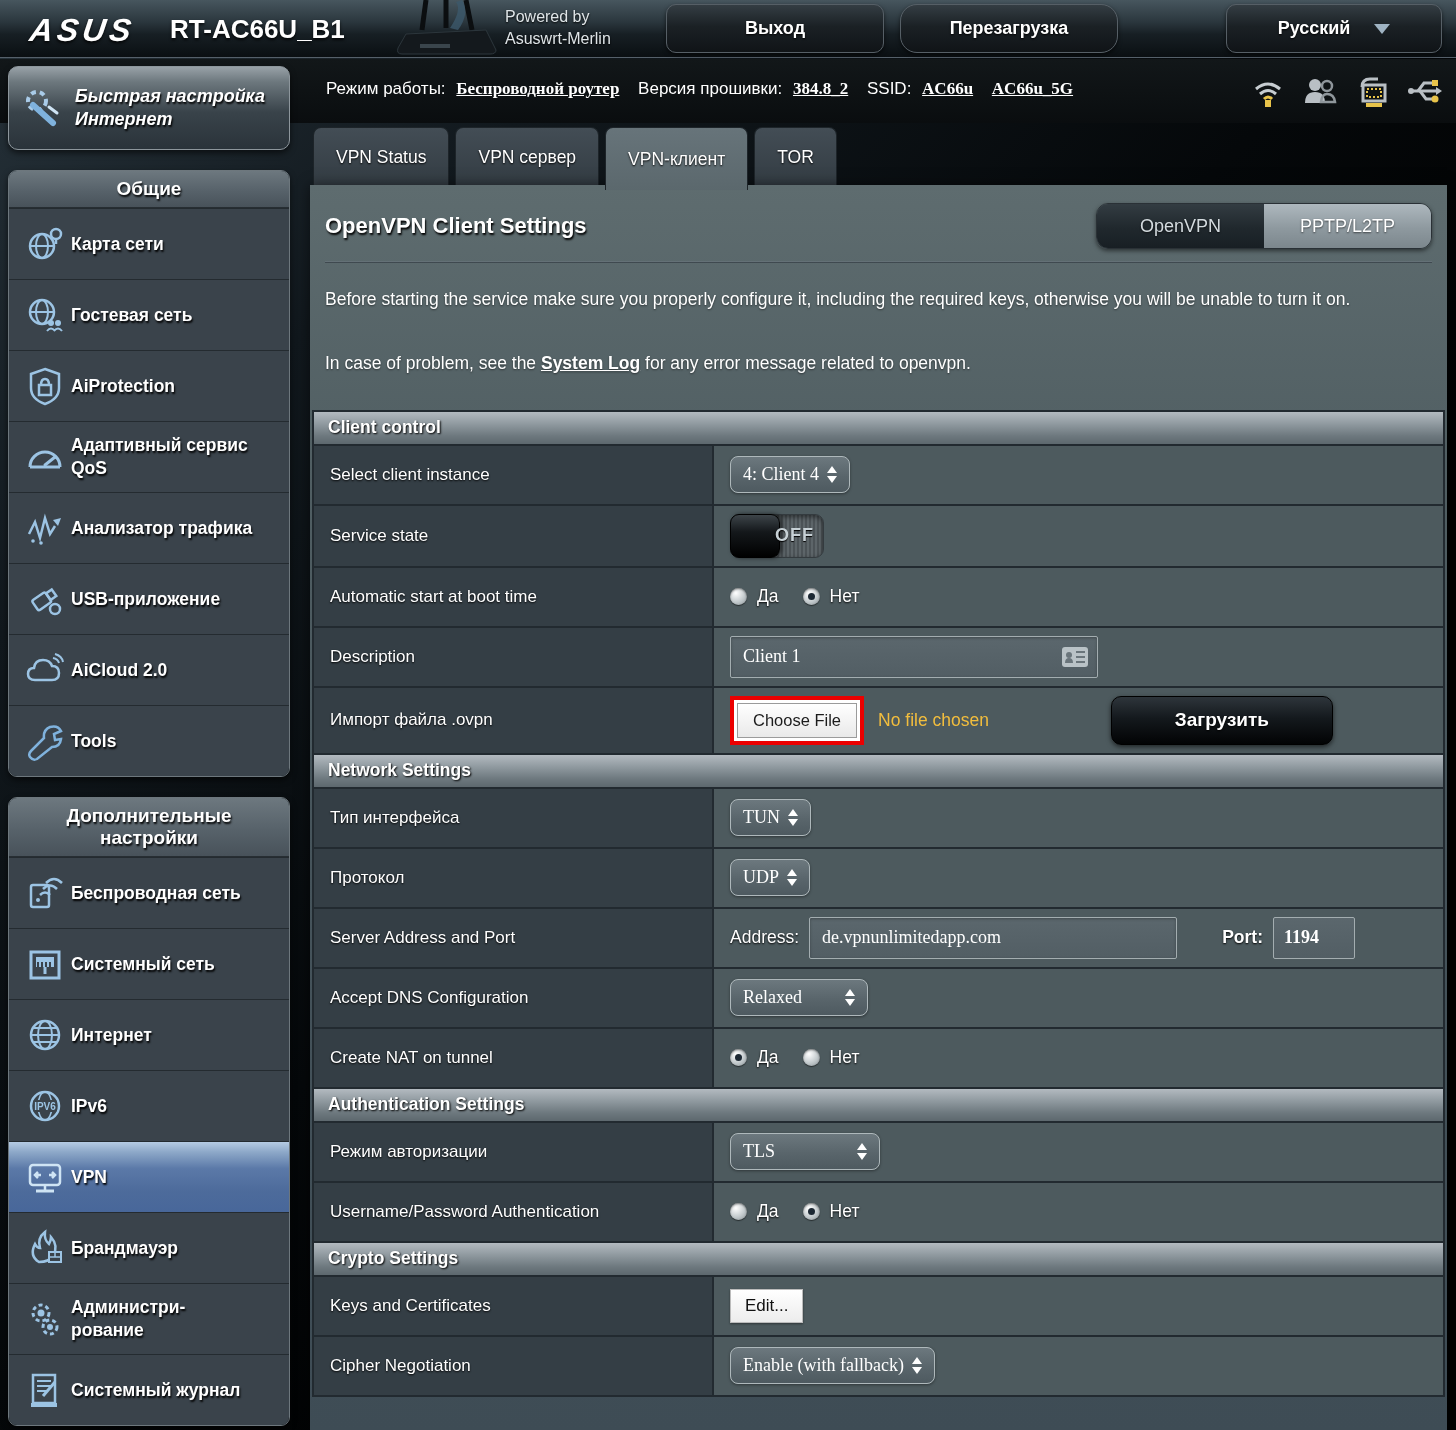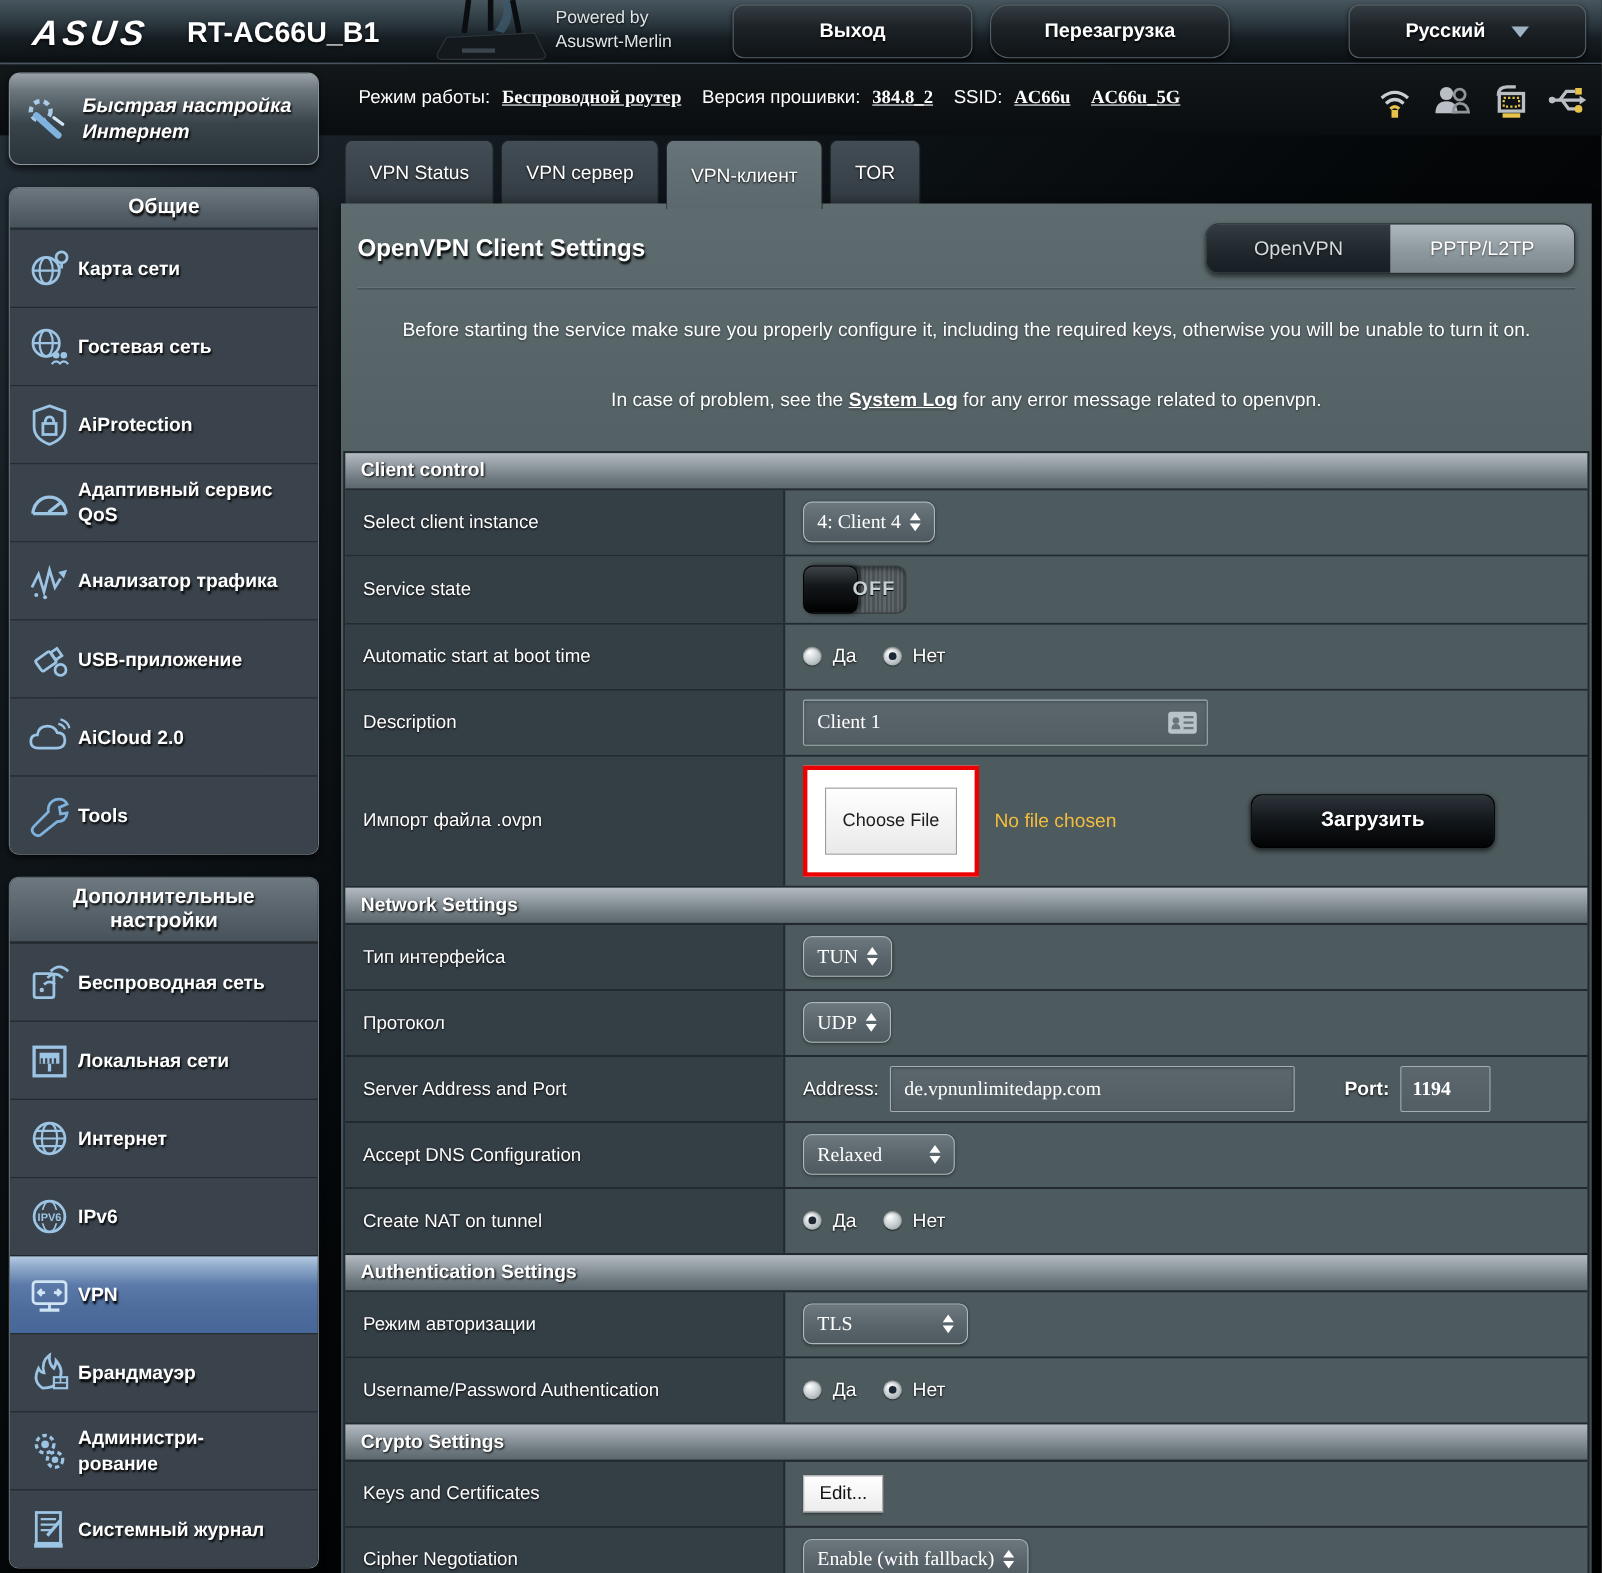--- a/index.html
+++ b/index.html
@@ -83,21 +83,21 @@
     box-shadow:0 2px 4px rgba(0,0,0,.5); }
   .seg-btn { width:167px; height:44px; display:flex; align-items:center;
     justify-content:center; font-size:18px; cursor:pointer; text-shadow:0 1px 2px rgba(0,0,0,.6); }
   .seg-btn.sel { background:linear-gradient(180deg,#333c42 0%,#20282d 55%,#181f24 100%);
     color:#d4dbdf; }
   .seg-btn.unsel { background:linear-gradient(180deg,#aeb8be 0%,#8e999f 55%,#7c878d 100%);
     color:#fff; }
   .divider { height:2px; margin-top:6px;
     background:linear-gradient(180deg,#76848a,#2d363c); }
   .intro { font-size:17.5px; line-height:1.85; margin-top:20px; max-width:1118px;
-    text-shadow:0 1px 2px rgba(0,0,0,.5);text-align:center; }
+    text-shadow:0 1px 2px rgba(0,0,0,.5); }
   .intro2 { margin-top:32px; }
   .intro a { color:#fff; font-weight:700; text-decoration:underline; cursor:pointer; }
 
   .tbl { margin:30px -13px 0 -13px; border:2px solid #222a30; }
   .sec-hd { height:34px; display:flex; align-items:center; padding-left:14px;
     font-size:17.5px; font-weight:700; text-shadow:1px 1px 2px #000;
     background:linear-gradient(180deg,#b3bac0 0%,#8f999f 38%,#6d787e 75%,#5d686e 100%);
     border-bottom:2px solid #222a30; }
   .row { display:grid; grid-template-columns:400px 1fr; border-bottom:2px solid #222a30; }
   .row:last-child { border-bottom:none; }
@@ -143,23 +143,23 @@
     width:368px; height:42px; padding:0 8px 0 12px; border:1px solid #a3adb0;
     background:linear-gradient(180deg,#5b676d,#525e64); border-radius:2px;
     font-family:"Liberation Serif", serif; font-size:18px; color:#fff; cursor:text;
     box-shadow:inset 0 1px 3px rgba(0,0,0,.3); }
   .mini-input { width:82px; height:42px; display:flex; align-items:center;
     padding:0 10px; border:1px solid #a3adb0; border-radius:2px; cursor:text;
     background:linear-gradient(180deg,#5b676d,#525e64);
     font-family:"Liberation Serif", serif; font-size:18px; color:#fff; }
 
   .red-wrap { border:4px solid #ec0000; display:inline-block; background:#fff; }
-  .choose-btn { display:block; padding:20px 15px; font-size:16.5px; color:#1c1c1c;
+  .choose-btn { display:block; padding:7px 15px; font-size:16.5px; color:#1c1c1c;
     background:linear-gradient(180deg,#ffffff,#e9e9e9); border:1px solid #9b9b9b;
-    margin:16px; cursor:pointer; font-family:"Liberation Sans", sans-serif; }
+    margin:3px; cursor:pointer; font-family:"Liberation Sans", sans-serif; }
   .nofile { margin-left:14px; color:#f2bd3d; font-size:17.5px; }
   .upload-btn { margin-left:122px; width:222px; height:49px; border-radius:10px;
     border:1px solid #000; color:#fff; font-size:19px; font-weight:700; cursor:pointer;
     background:linear-gradient(180deg,#2e353b 0%,#14191d 45%,#020304 100%);
     display:flex; align-items:center; justify-content:center;
     box-shadow:0 2px 5px rgba(0,0,0,.6); text-shadow:0 1px 2px #000; }
 
   .field-lbl { font-size:17.5px; margin-right:10px; text-shadow:0 1px 2px #000; }
   .port-group { margin-left:auto; margin-right:72px; display:flex; align-items:center;font-weight:bold; }
 
@@ -362,21 +362,21 @@
     </div>
     <div class="s-item">
       <span class="icn">
           <svg width="40" height="40" viewBox="0 0 40 40">
             <rect x="6" y="8" width="28" height="26" fill="none" stroke="#9cc4e4" stroke-width="3"></rect>
             <rect x="11" y="13" width="18" height="10" fill="#9cc4e4"></rect>
             <path d="M13 23 L13 18 M17 23 L17 18 M21 23 L21 18 M25 23 L25 18" stroke="#3a434b" stroke-width="2"></path>
             <line x1="20" y1="23" x2="20" y2="30" stroke="#9cc4e4" stroke-width="3"></line>
           </svg>
         </span>
-      <span class="side-label">Локальная сети</span>
+      <span class="side-label">Системный сеть</span>
     </div>
     <div class="s-item">
       <span class="icn">
           <svg width="40" height="40" viewBox="0 0 40 40">
             <circle cx="20" cy="20" r="14" fill="none" stroke="#9cc4e4" stroke-width="2.5"></circle>
             <line x1="6" y1="20" x2="34" y2="20" stroke="#9cc4e4" stroke-width="2"></line>
             <line x1="8" y1="13" x2="32" y2="13" stroke="#9cc4e4" stroke-width="2"></line>
             <line x1="8" y1="27" x2="32" y2="27" stroke="#9cc4e4" stroke-width="2"></line>
             <ellipse cx="20" cy="20" rx="7" ry="14" fill="none" stroke="#9cc4e4" stroke-width="2"></ellipse>
           </svg>

